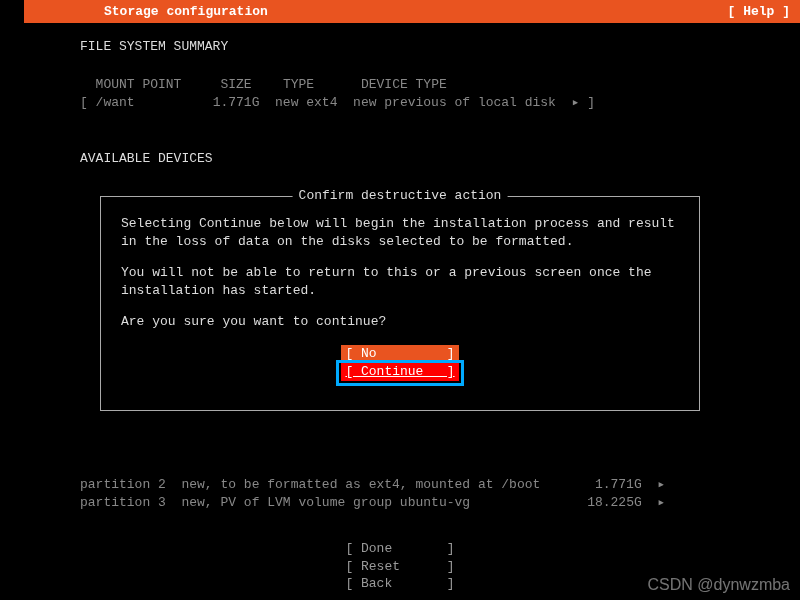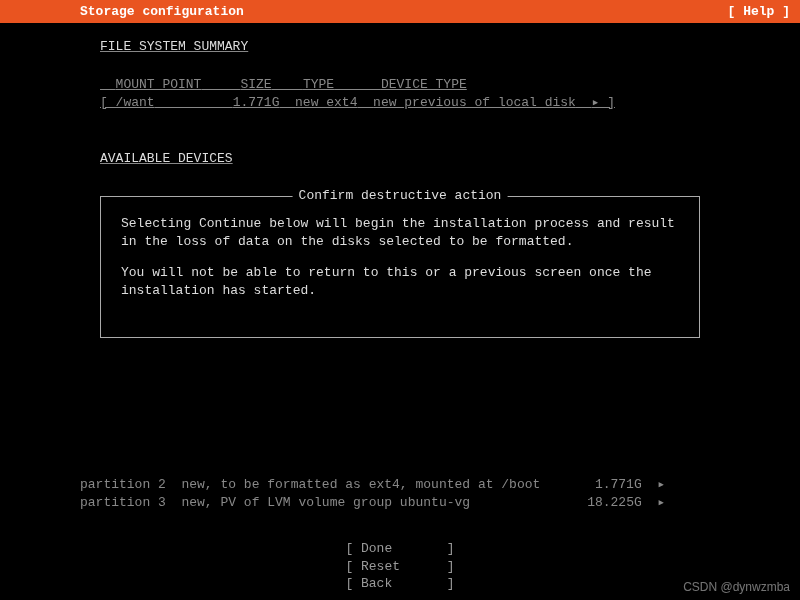--- a/index.html
+++ b/index.html
@@ -13,25 +13,25 @@
     overflow: hidden;
     position: relative;
   }
   .topbar {
     background: #e95420;
     color: #fff;
     padding: 4px 10px;
     display: flex;
     justify-content: space-between;
     font-weight: bold;
+    margin-left: 24px;
   }
   .topbar .title { padding-left: 70px; }
   .content {
-    padding: 0 100px;
-    text-decoration: underline;
+    padding: 0 80px;
   }
   .section-title {
     color: #ddd;
     margin-top: 16px;
   }
   .fs-table {
     margin-top: 22px;
     line-height: 1.35;
   }
   .fs-row { white-space: pre; }
@@ -96,21 +96,21 @@
     line-height: 1.35;
     color: #999;
     white-space: pre;
   }
   .watermark {
     position: absolute;
     right: 10px;
     bottom: 6px;
     color: rgba(255,255,255,0.45);
     font-family: Arial, sans-serif;
-    font-size: 12px;
+    font-size: 16px;
   }
   .arrow { color:#888; }
 </style>
 </head>
 <body>
 
 <div class="topbar">
   <span class="title">Storage configuration</span>
   <span>[ Help ]</span>
 </div>
@@ -123,20 +123,27 @@
   </div>
 
   <div class="avail">AVAILABLE DEVICES</div>
 </div>
 
 <div class="dialog-wrap">
   <div class="dialog-legend">Confirm destructive action</div>
   <div class="dialog-body">
     <div class="dialog-para">Selecting Continue below will begin the installation process and result in the loss of data on the disks selected to be formatted.</div>
     <div class="dialog-para">You will not be able to return to this or a previous screen once the installation has started.</div>
+    <div class="dialog-para">Are you sure you want to continue?</div>
+    <div class="dlg-buttons">
+      <div><span class="btn-no">[ No         ]</span></div>
+      <div class="continue-box">
+        <span class="btn-continue">[ Continue   ]</span>
+      </div>
+    </div>
   </div>
 </div>
 
 <div class="partitions">
   <div class="part-row"><span>partition 2</span><span>  </span><span>new, to be formatted as ext4, mounted at /boot</span><span>       </span><span>1.771G</span><span>  </span><span class="arrow">▸</span></div>
   <div class="part-row"><span>partition 3</span><span>  </span><span>new, PV of LVM volume group ubuntu-vg</span><span>               </span><span>18.225G</span><span>  </span><span class="arrow">▸</span></div>
 </div>
 
 <div class="footer-btns"><span>[ Done       ]</span>
 <span>[ Reset      ]</span>

